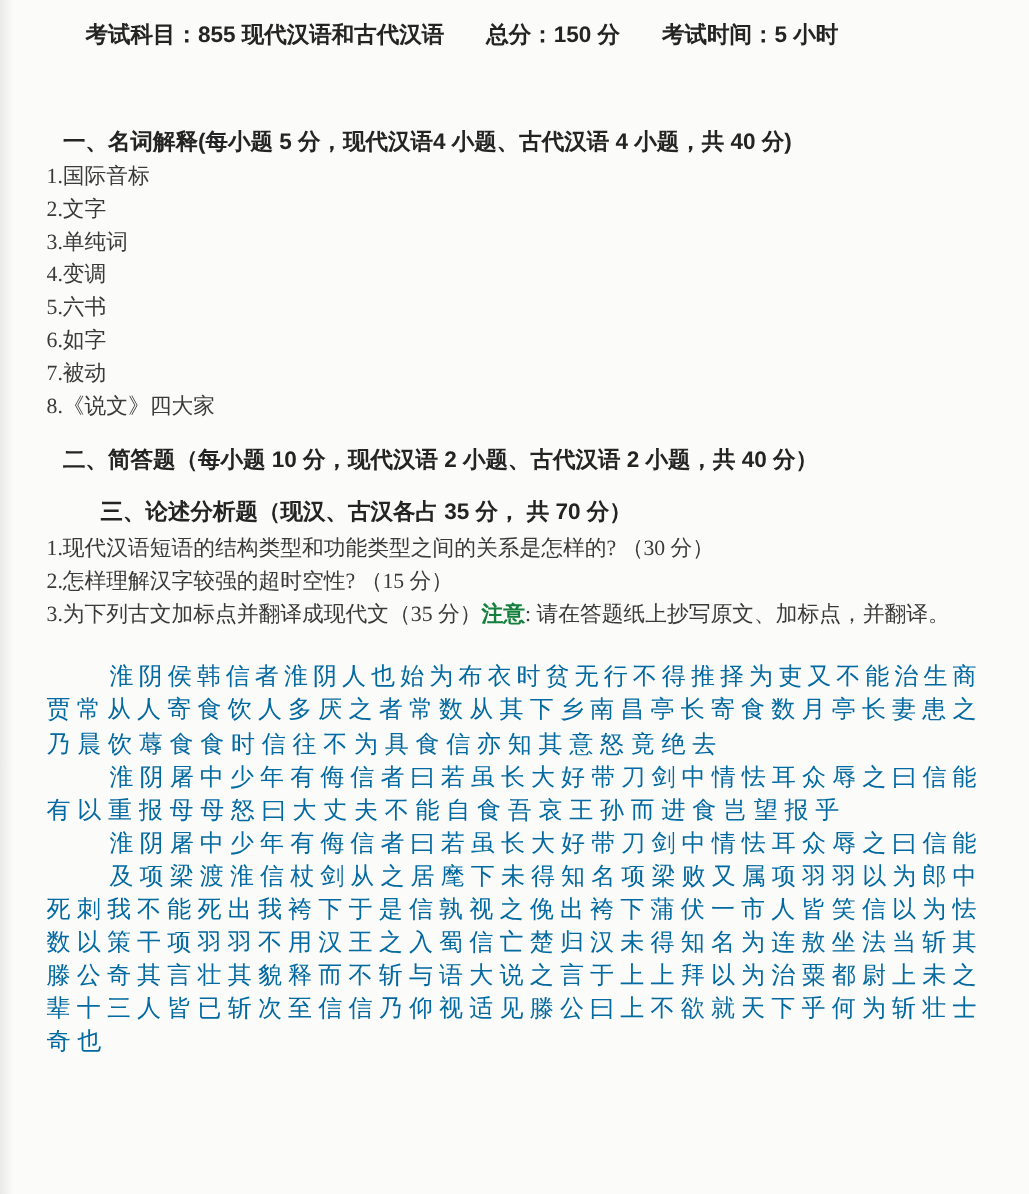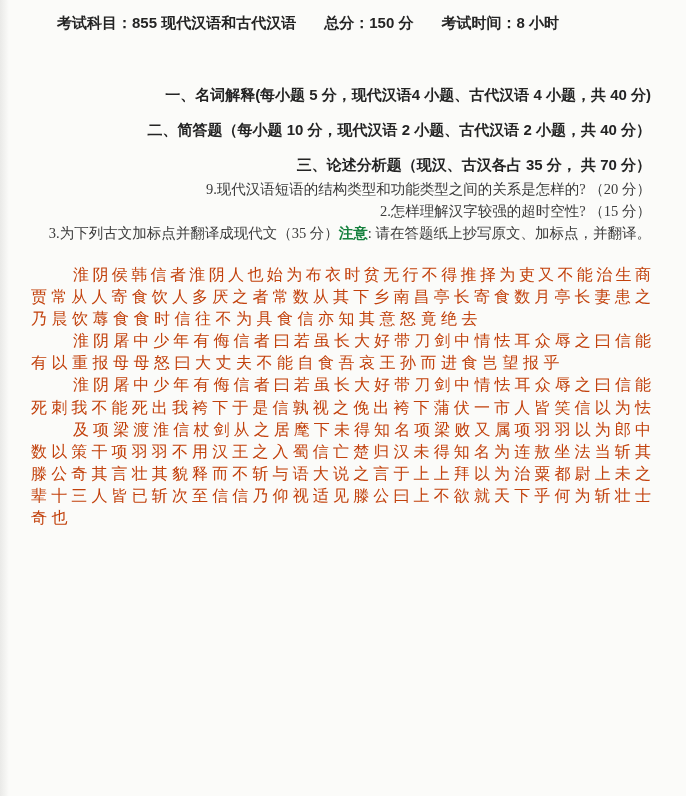--- a/index.html
+++ b/index.html
@@ -28,21 +28,21 @@
   .exam-header {
     display: flex;
     margin-left: 26px;
     gap: 28px;
     font-family: "Liberation Sans", sans-serif;
     font-weight: bold;
     font-size: 15px;
     color: #242424;
     white-space: nowrap;
   }
-  .section { margin: 0; text-align: right; }
+  .section { margin: 0; }
   .section-heading {
     font-family: "Liberation Sans", sans-serif;
     font-weight: bold;
     font-size: 15px;
     color: #242424;
     margin-left: 11px;
     line-height: 20px;
     white-space: nowrap;
   }
   .sec-1 .section-heading { margin-top: 52px; }
@@ -54,70 +54,80 @@
     line-height: 22px;
     color: #3a3a3a;
     white-space: nowrap;
   }
   .sec-1 .question-item { line-height: 21.8px; }
   .notice { font-family: "Liberation Sans", sans-serif; font-weight: bold; color: #15803d; }
   .passage { margin-top: 20px; }
   .passage-line {
     font-size: 16px;
     line-height: 22.1px;
-    color: #c2410c;
+    color: #0369a1;
     text-align: justify;
     text-align-last: justify;
     text-justify: inter-character;
   }
   .passage-line.indent { text-indent: 42px; }
   .passage-line.short {
     text-align: center;
     text-align-last: left;
     letter-spacing: 4.5px;
   }
 </style>
 </head>
 <body>
 
 <div class="page">
 
   <div class="exam-header">
     <span>考试科目：855 现代汉语和古代汉语</span>
     <span>总分：150 分</span>
-    <span>考试时间：8 小时</span>
+    <span>考试时间：5 小时</span>
   </div>
 
   <div class="section sec-1">
     <div class="section-heading">一、名词解释(每小题 5 分，现代汉语4 小题、古代汉语 4 小题，共 40 分)</div>
+    <div class="item-list">
+      <div class="question-item">1.国际音标</div>
+      <div class="question-item">2.文字</div>
+      <div class="question-item">3.单纯词</div>
+      <div class="question-item">4.变调</div>
+      <div class="question-item">5.六书</div>
+      <div class="question-item">6.如字</div>
+      <div class="question-item">7.被动</div>
+      <div class="question-item">8.《说文》四大家</div>
+    </div>
   </div>
 
   <div class="section sec-2">
     <div class="section-heading">二、简答题（每小题 10 分，现代汉语 2 小题、古代汉语 2 小题，共 40 分）</div>
   </div>
 
   <div class="section sec-3">
     <div class="section-heading">三、论述分析题（现汉、古汉各占 35 分， 共 70 分）</div>
     <div class="item-list">
-      <div class="question-item">9.现代汉语短语的结构类型和功能类型之间的关系是怎样的? （20 分）</div>
+      <div class="question-item">1.现代汉语短语的结构类型和功能类型之间的关系是怎样的? （30 分）</div>
       <div class="question-item">2.怎样理解汉字较强的超时空性? （15 分）</div>
       <div class="question-item">
         <span>3.为下列古文加标点并翻译成现代文（35 分）</span><span class="notice">注意</span><span>: 请在答题纸上抄写原文、加标点，并翻译。</span>
       </div>
     </div>
   </div>
 
   <div class="passage">
     <div class="passage-line indent">淮阴侯韩信者淮阴人也始为布衣时贫无行不得推择为吏又不能治生商</div>
     <div class="passage-line">贾常从人寄食饮人多厌之者常数从其下乡南昌亭长寄食数月亭长妻患之</div>
     <div class="passage-line short">乃晨饮蓐食食时信往不为具食信亦知其意怒竟绝去</div>
     <div class="passage-line indent">淮阴屠中少年有侮信者曰若虽长大好带刀剑中情怯耳众辱之曰信能</div>
     <div class="passage-line short">有以重报母母怒曰大丈夫不能自食吾哀王孙而进食岂望报乎</div>
     <div class="passage-line indent">淮阴屠中少年有侮信者曰若虽长大好带刀剑中情怯耳众辱之曰信能</div>
+    <div class="passage-line indent">及项梁渡淮信杖剑从之居麾下未得知名项梁败又属项羽羽以为郎中</div>
     <div class="passage-line">死刺我不能死出我袴下于是信孰视之俛出袴下蒲伏一市人皆笑信以为怯</div>
-    <div class="passage-line indent">及项梁渡淮信杖剑从之居麾下未得知名项梁败又属项羽羽以为郎中</div>
     <div class="passage-line">数以策干项羽羽不用汉王之入蜀信亡楚归汉未得知名为连敖坐法当斩其</div>
     <div class="passage-line">滕公奇其言壮其貌释而不斩与语大说之言于上上拜以为治粟都尉上未之</div>
     <div class="passage-line">辈十三人皆已斩次至信信乃仰视适见滕公曰上不欲就天下乎何为斩壮士</div>
     <div class="passage-line short">奇也</div>
   </div>
 
 </div>
 
 </body></html>

